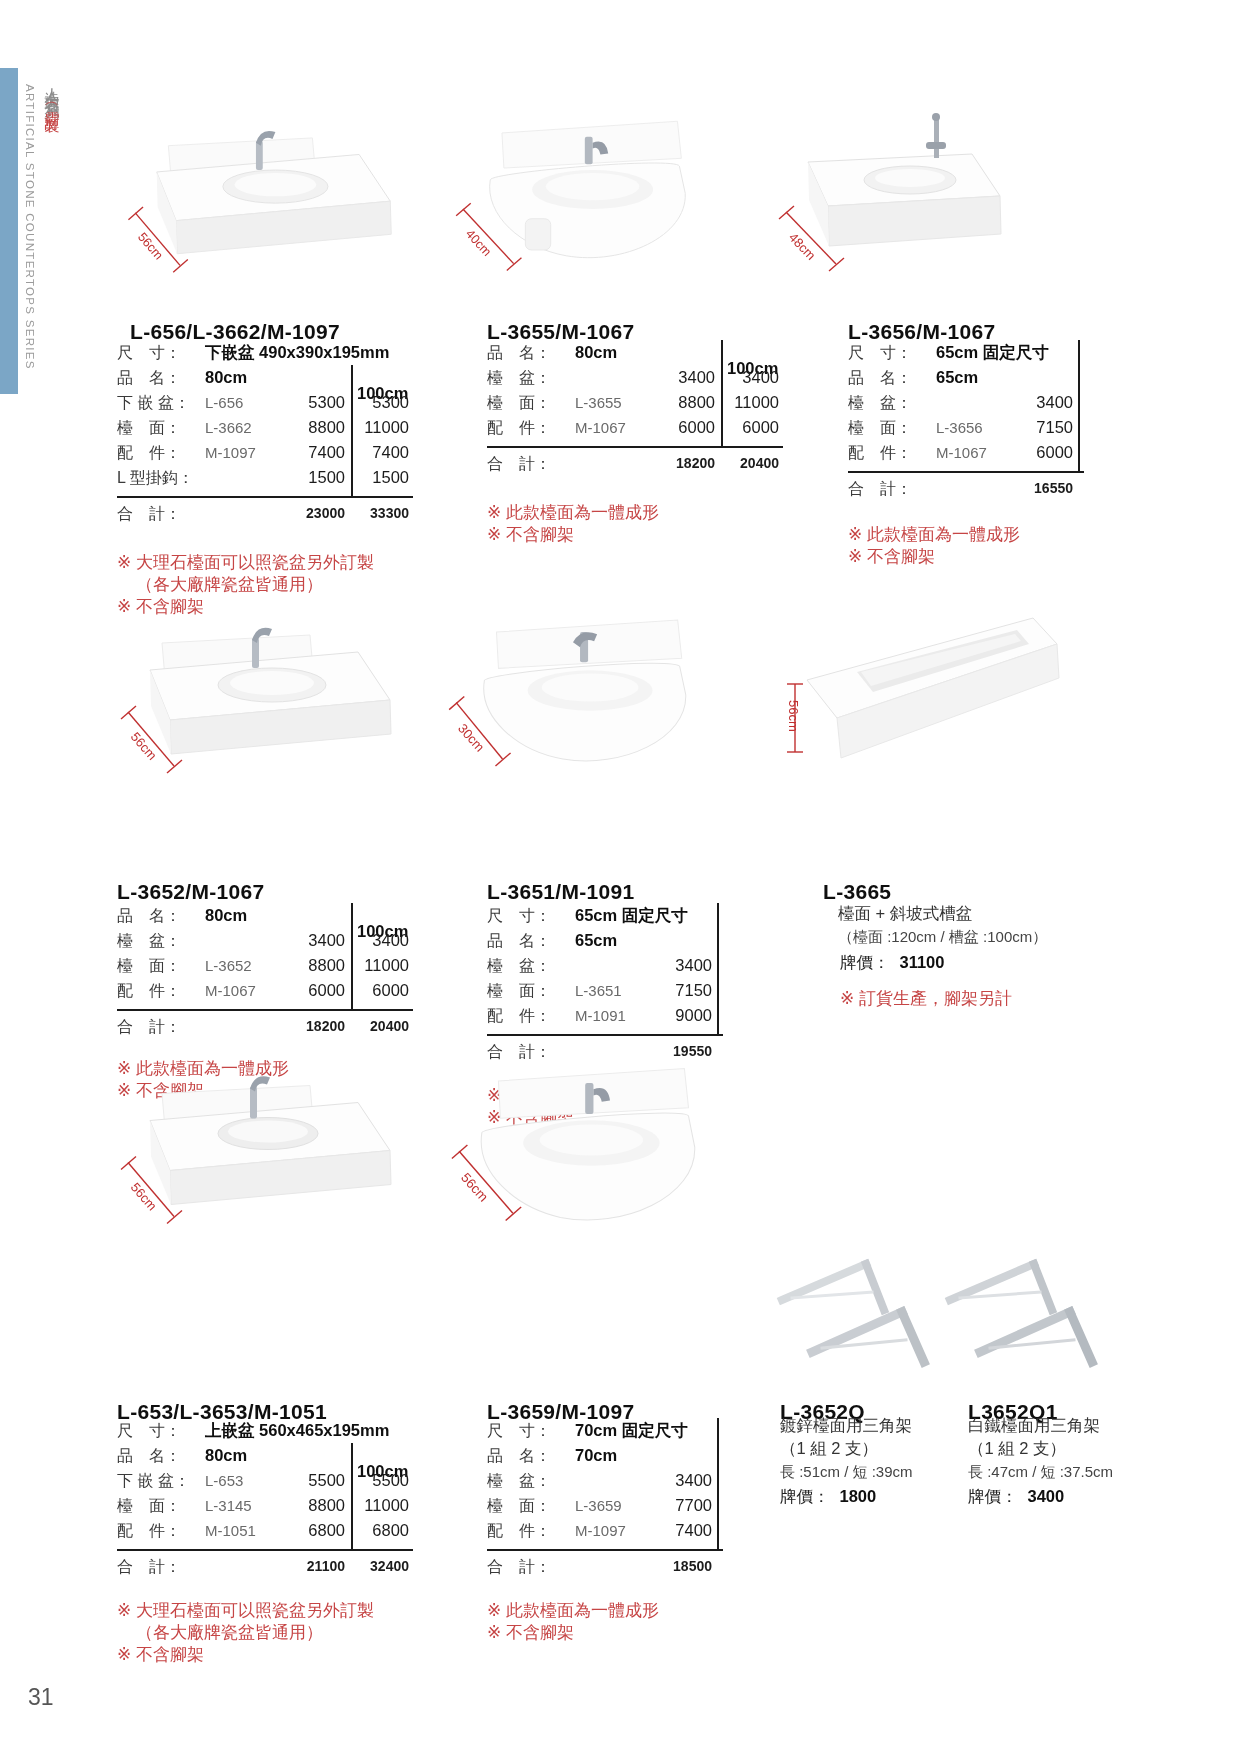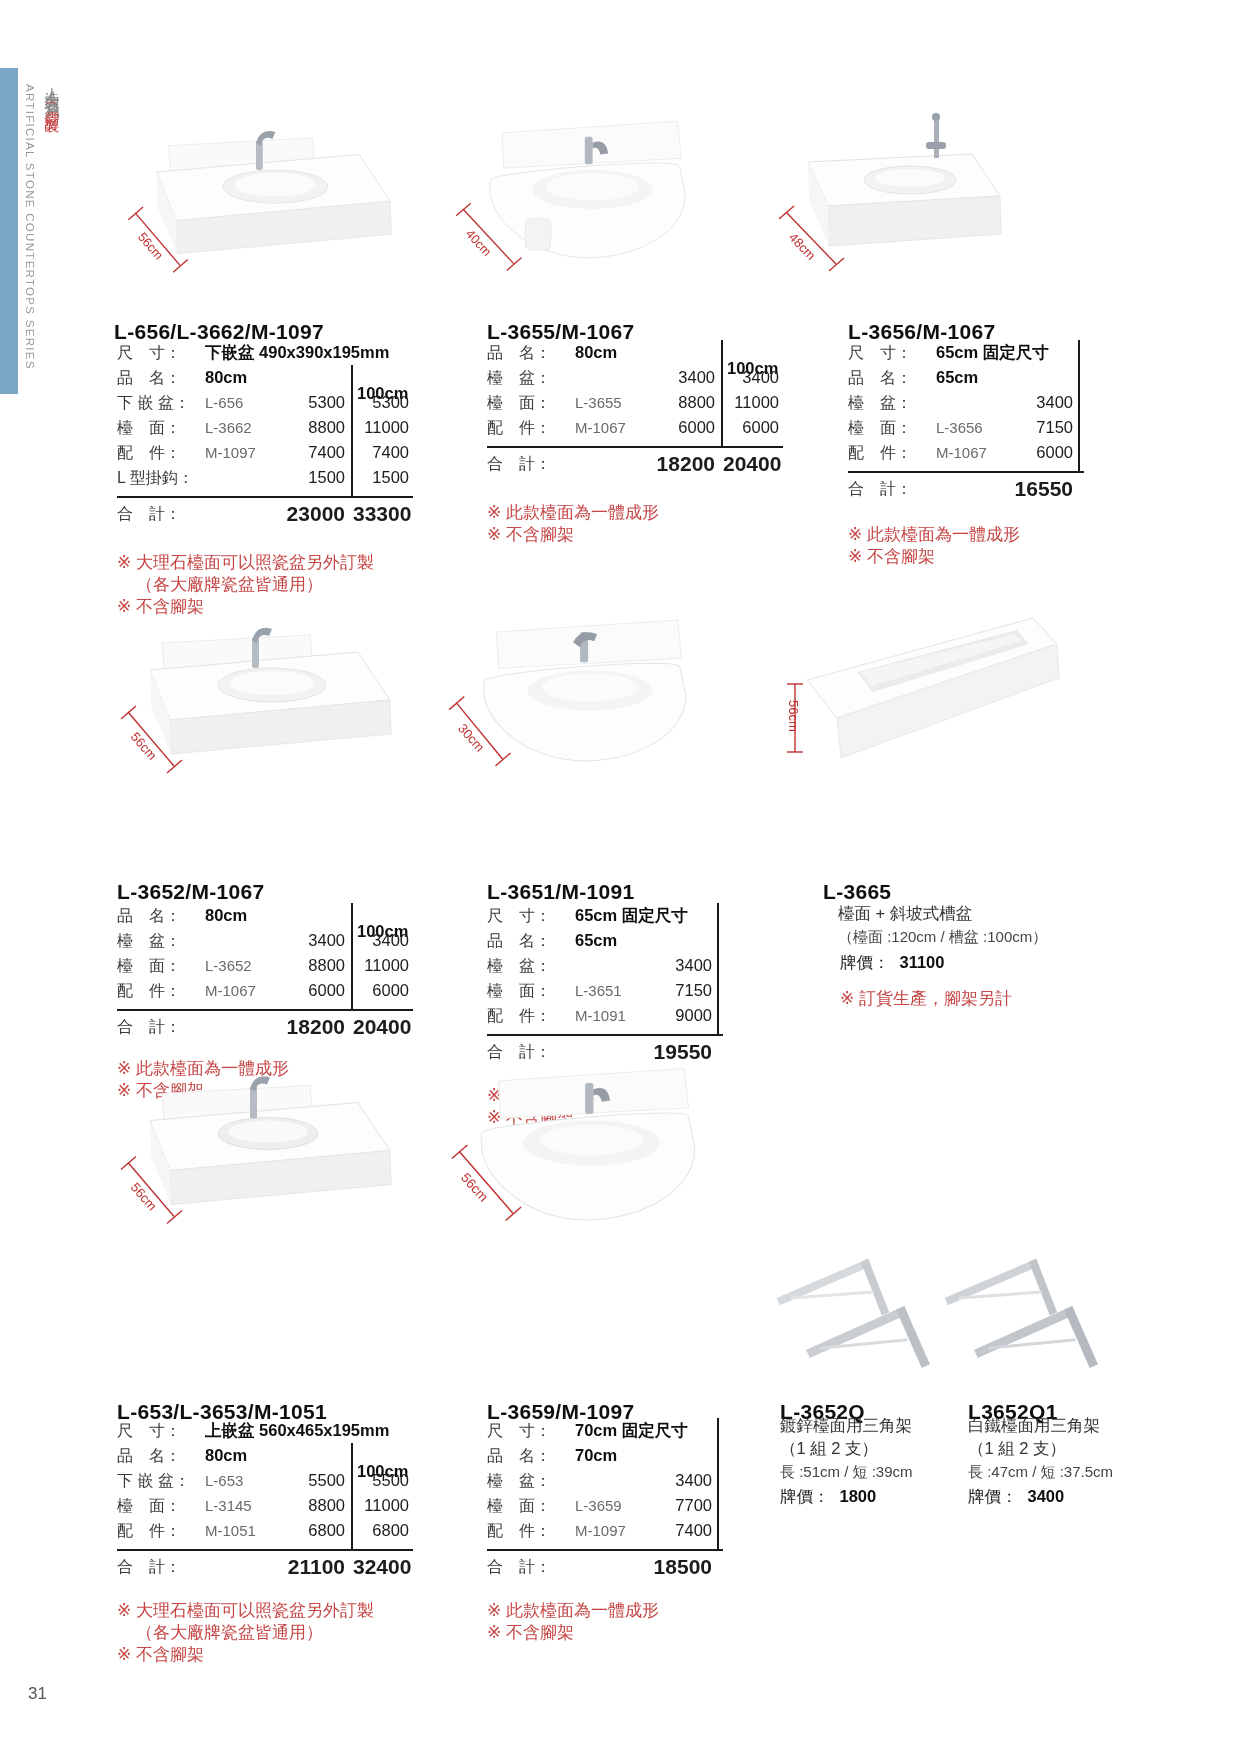--- a/index.html
+++ b/index.html
@@ -4,36 +4,36 @@
 <style>
   html,body{margin:0;padding:0}
   body{position:relative;width:1241px;height:1754px;background:#ffffff;
        font-family:"Liberation Sans","DejaVu Sans",sans-serif;color:#1c1c1c;overflow:hidden}
   .abs{position:absolute}
   
   .bar{left:0;top:68px;width:18px;height:326px;background:#7ba6c6}
   .vzh{left:42px;top:76px;writing-mode:vertical-rl;font-size:15px;letter-spacing:3px;color:#8b8b8b;white-space:nowrap}
   .vzh .red{color:#c64545}
   .ven{left:24px;top:84px;writing-mode:vertical-rl;font-size:11.5px;letter-spacing:1.3px;color:#9b9b9b;white-space:nowrap}
-  .pgnum{left:28px;top:1684px;font-size:17px;color:#555}
+  .pgnum{left:28px;top:1684px;font-size:23px;color:#555}
   
   .card-title{font-size:21px;font-weight:bold;color:#0f0f0f;letter-spacing:.3px;white-space:nowrap}
   .tbl{font-size:16.5px;color:#1c1c1c;width:300px}
   .trow{position:relative;display:flex;height:25px;line-height:25px;white-space:nowrap;align-items:center}
   .lab{flex:0 0 88px;color:#3a3a3a;font-size:16px}
   .mod{flex:0 0 56px;color:#6a6a6a;font-size:15px}
   .p1{flex:0 0 84px;text-align:right}
   .p2{flex:0 0 56px;margin-left:8px;text-align:right}
   .ps{flex:0 0 81px;text-align:right}
   .bval{font-weight:bold;color:#0f0f0f}
   .c100{position:absolute;left:240px;top:16px;font-weight:bold;color:#0f0f0f}
   .vline{position:absolute;width:1.5px;background:#1a1a1a}
   .rule2{width:296px;border-top:2px solid #1a1a1a;margin:6px 0 3px}
   .rule1{width:236px;border-top:2px solid #1a1a1a;margin:6px 0 3px}
-  .tot .p1,.tot .p2,.tot .ps{font-weight:bold;font-size:21px}
+  .tot .p1,.tot .p2,.tot .ps{font-weight:bold;font-size:14px}
   .notes{font-size:17px;line-height:22px;color:#c64545;white-space:nowrap}
   .notes .ind{padding-left:19px}
   
   .blk{font-size:16.5px;line-height:23px;color:#333;white-space:nowrap}
   .blk .small{font-size:15px;color:#444}
   .pricerow{font-size:16.5px;color:#222;white-space:nowrap}
   .pricerow .pval{font-weight:bold;color:#0f0f0f;margin-left:10px}
   svg text{font-family:"Liberation Sans","DejaVu Sans",sans-serif}
 </style>
 </head>
@@ -53,21 +53,21 @@
   <ellipse cx="172" cy="95" rx="42" ry="12" fill="#fbfbfb"></ellipse>
   <rect x="152" y="50" width="7" height="30" rx="2" fill="#b6bcc4"></rect>
   <path d="M152 52 q5 -16 20 -11 l-3 7 q-10 -4 -12 7 z" fill="#9aa2ac"></path>
   <g stroke="#c03030" stroke-width="1.4">
     <line x1="28" y1="124" x2="74" y2="178"></line>
       <line x1="21" y1="131" x2="36" y2="118"></line>
       <line x1="67" y1="185" x2="82" y2="172"></line>
   </g>
   <text transform="translate(30,149) rotate(49)" font-size="13" fill="#c03030">56cm</text>
 </svg>
-<h2 class="abs card-title" style="left:114px;top:303px">L-656/L-3662/M-1097</h2>
+<h2 class="abs card-title" style="left:130px;top:303px">L-656/L-3662/M-1097</h2>
 <div class="abs tbl" style="left:117px;top:340px">
   <div class="vline" style="left:234px;top:25px;height:131px"></div>
   <div class="trow">
       <span class="lab">尺　寸：</span>
       <span class="bval">下嵌盆 490x390x195mm</span>
     </div>
   <div class="trow">
       <span class="lab">品　名：</span>
       <span class="bval">80cm</span>
       <span class="c100">100cm</span>

